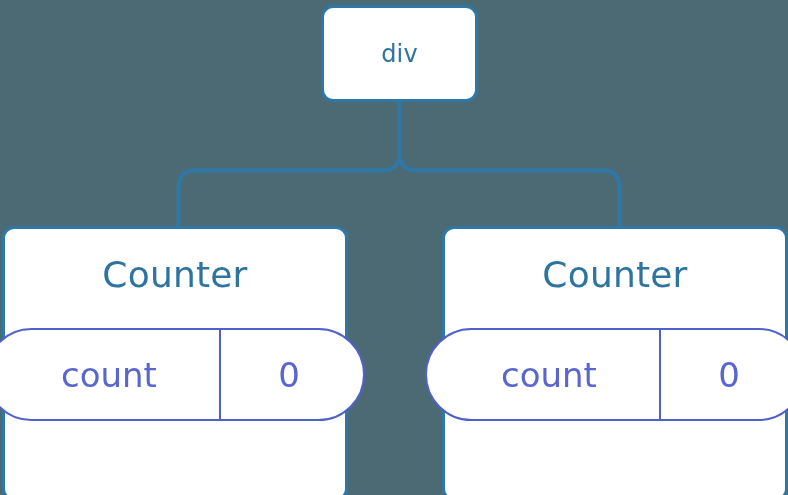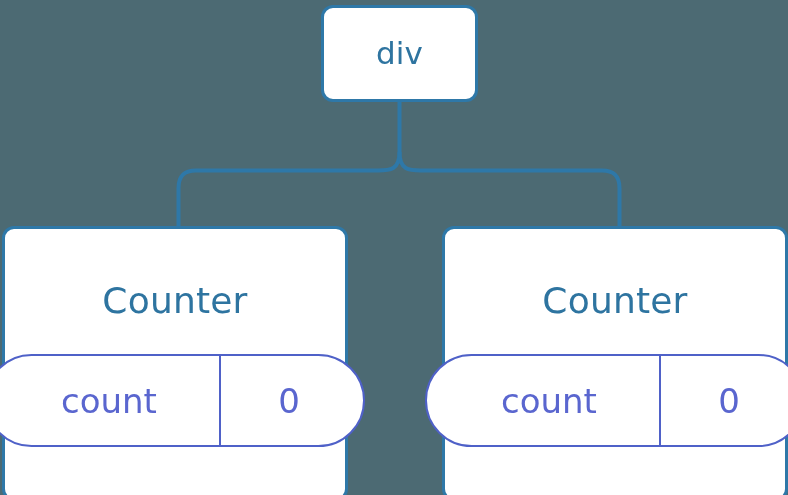--- a/index.html
+++ b/index.html
@@ -39,41 +39,41 @@
 
   
   .node-root {
     left: 321px;
     top: 5px;
     width: 157px;
     height: 97px;
     justify-content: center;
   }
   .node-root .node-title {
-    font-size: 31px;
+    font-size: 24px;
     line-height: 1;
     color: #2e74a0;
     letter-spacing: 0.2px;
   }
 
   
   .node-child {
     top: 226px;
     width: 346px;
     height: 275px;            
     justify-content: flex-start;
   }
   .node-child-left  { left: 2px; }
   .node-child-right { left: 442px; }
 
   .node-child .node-title {
     font-size: 36px;
     line-height: 1;
     color: #2e74a0;
-    margin-top: 54px;
+    margin-top: 28px;
     letter-spacing: 0.2px;
   }
 
   
   .state-pill {
     margin-top: 35px;
     height: 93px;
     display: flex;
     align-items: stretch;
     border: 2px solid #4f61c8;

